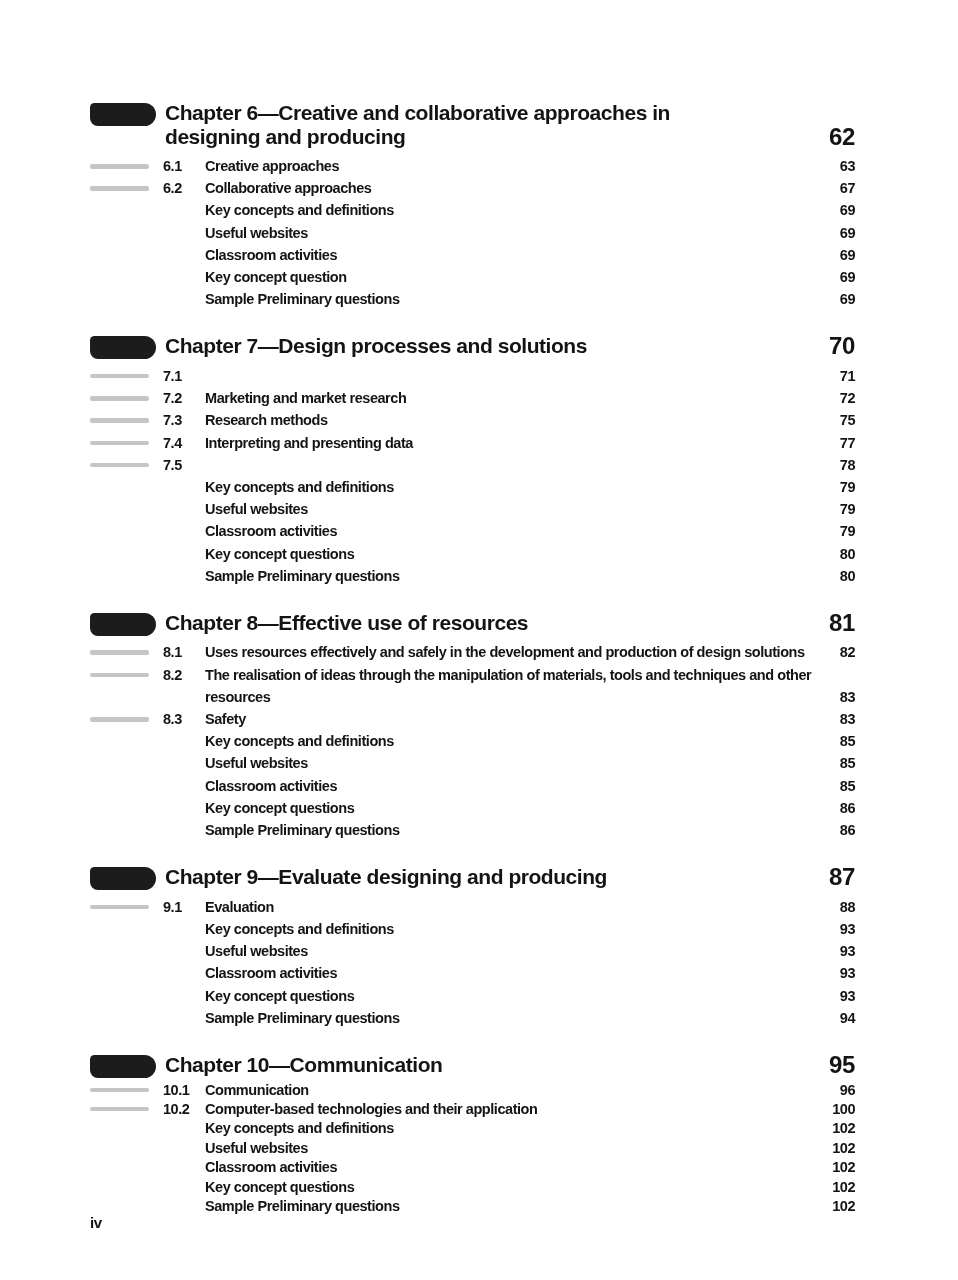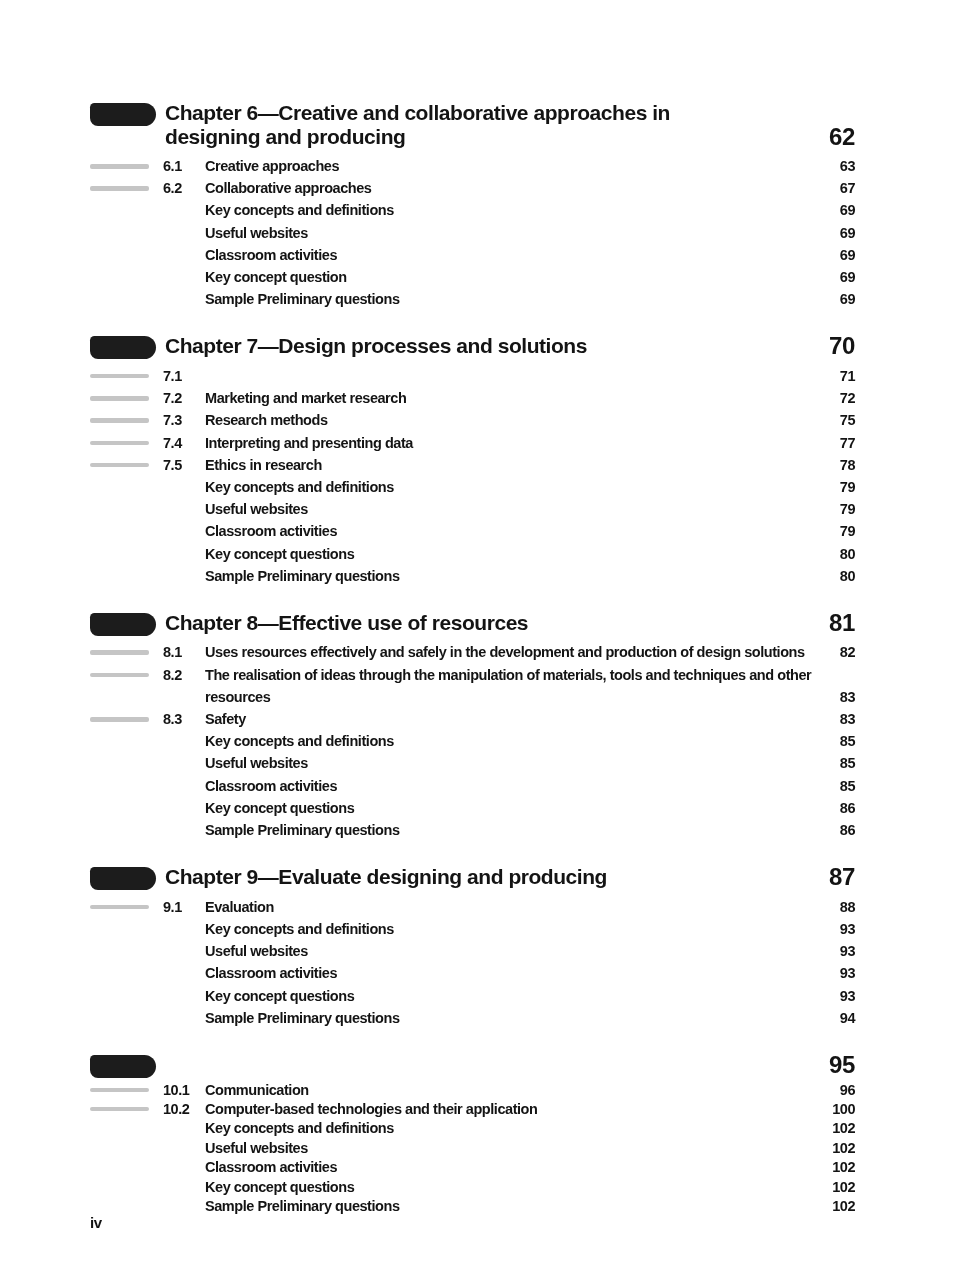--- a/index.html
+++ b/index.html
@@ -189,21 +189,20 @@
           </li>
           <li class="item-row">
             <span class="item-rule"></span>
             <span class="item-number">7.4</span>
             <span class="item-label">Interpreting and presenting data</span>
             <span class="item-page">77</span>
           </li>
           <li class="item-row">
             <span class="item-rule"></span>
             <span class="item-number">7.5</span>
-            <span class="item-label">Ethics in research</span>
             <span class="item-page">78</span>
           </li>
           <li class="item-row">
             <span class="item-number"></span>
             <span class="item-label">Key concepts and definitions</span>
             <span class="item-page">79</span>
           </li>
           <li class="item-row">
             <span class="item-number"></span>
             <span class="item-label">Useful websites</span>
@@ -314,20 +313,21 @@
           <li class="item-row">
             <span class="item-number"></span>
             <span class="item-label">Sample Preliminary questions</span>
             <span class="item-page">94</span>
           </li>
         </ul>
       </section>
       <section class="chapter">
         <div class="chapter-row">
           <span class="chapter-tab"></span>
+          <h2 class="chapter-title">Chapter 10—Communication</h2>
           <span class="chapter-page">95</span>
         </div>
         <ul class="items">
           <li class="item-row">
             <span class="item-rule"></span>
             <span class="item-number">10.1</span>
             <span class="item-label">Communication</span>
             <span class="item-page">96</span>
           </li>
           <li class="item-row">

